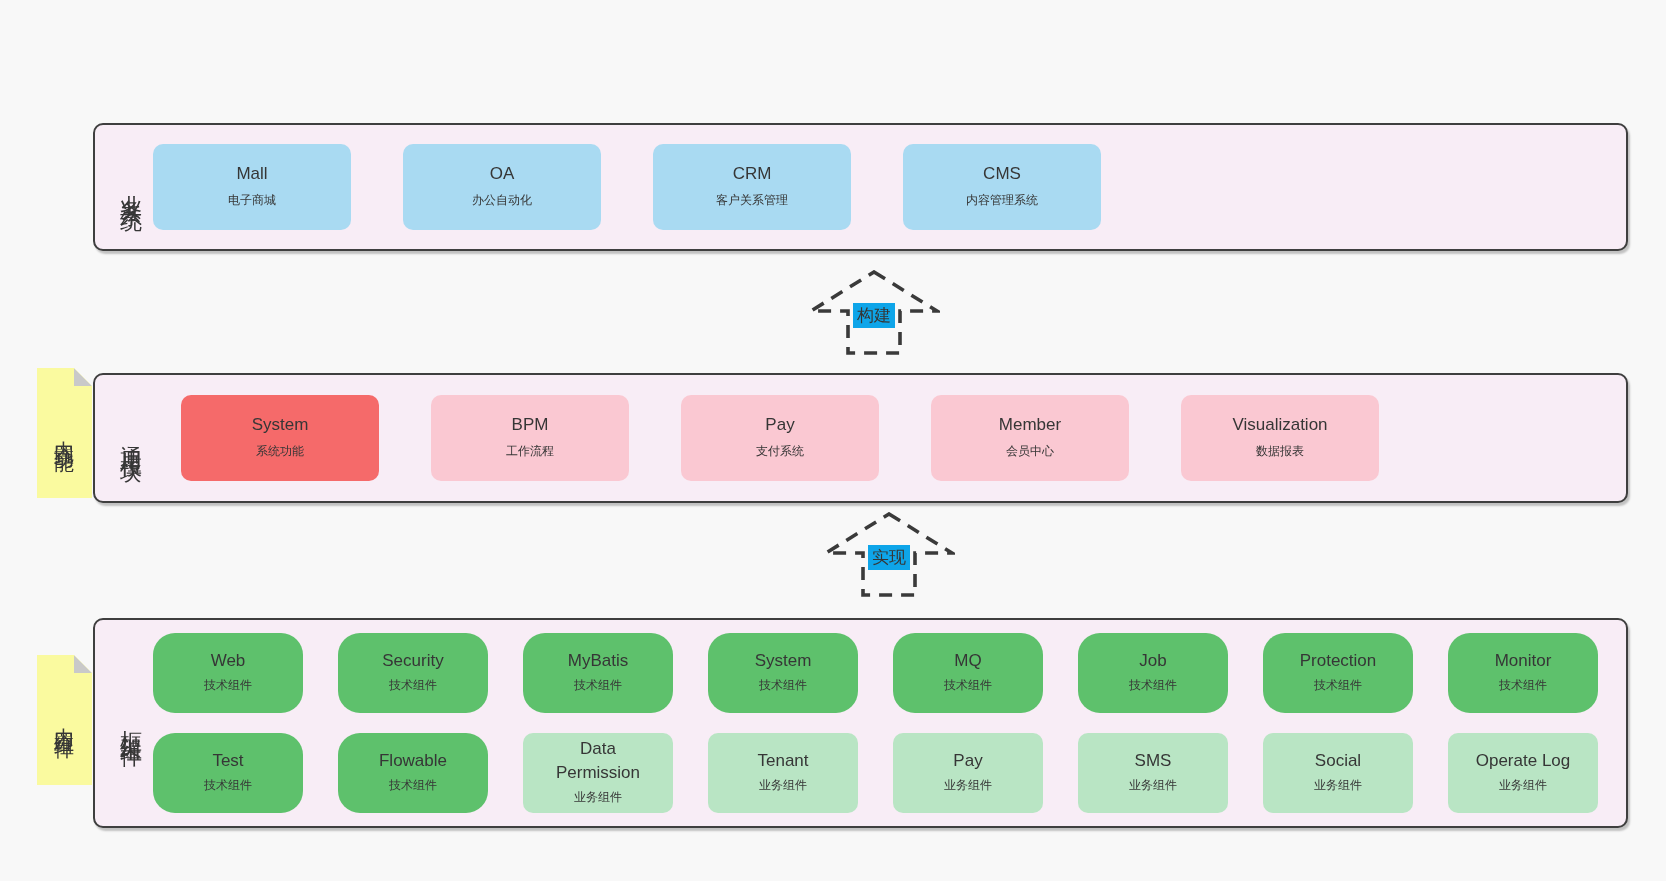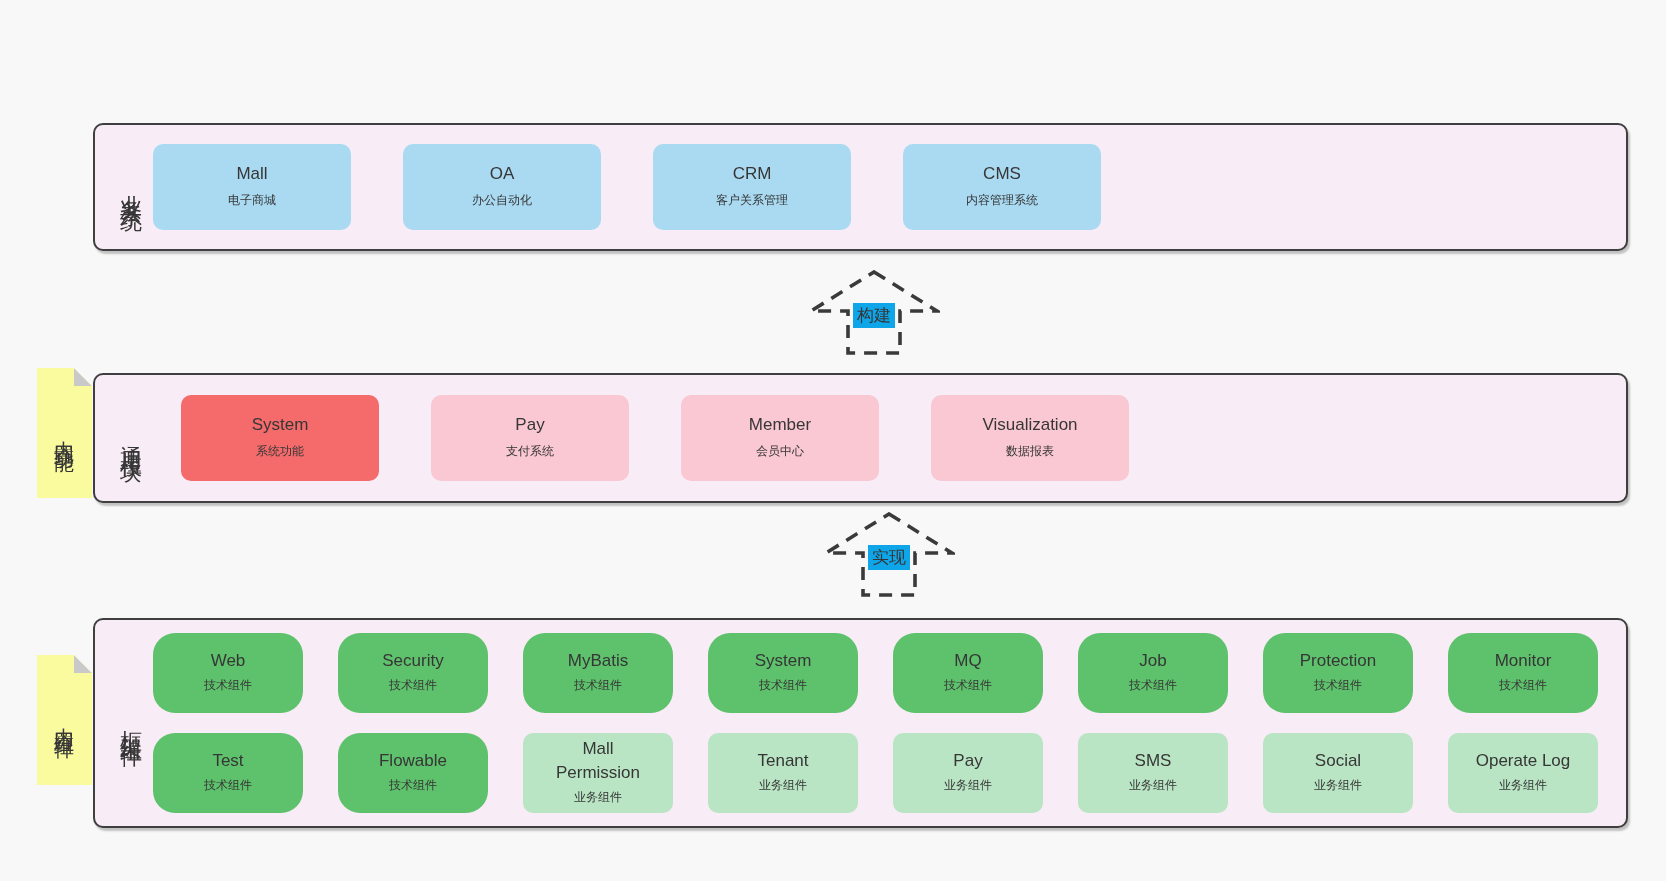--- a/index.html
+++ b/index.html
@@ -123,20 +123,24 @@
   </div>
 
   <div class="section" id="sec-common">
     <div class="vlabel">通用模块</div>
     <div class="boxes wide">
         <div class="box red">
           <div class="bname">System</div>
           <div class="bdesc">系统功能</div>
         </div>
         <div class="box pink">
+          <div class="bname">BPM</div>
+          <div class="bdesc">工作流程</div>
+        </div>
+        <div class="box pink">
           <div class="bname">Pay</div>
           <div class="bdesc">支付系统</div>
         </div>
         <div class="box pink">
           <div class="bname">Member</div>
           <div class="bdesc">会员中心</div>
         </div>
         <div class="box pink">
           <div class="bname">Visualization</div>
           <div class="bdesc">数据报表</div>
@@ -191,21 +195,21 @@
       <div class="boxes narrow">
           <div class="box green">
             <div class="bname">Test</div>
             <div class="bdesc">技术组件</div>
           </div>
           <div class="box green">
             <div class="bname">Flowable</div>
             <div class="bdesc">技术组件</div>
           </div>
           <div class="box lightgreen">
-            <div class="bname">Mall Permission</div>
+            <div class="bname">Data Permission</div>
             <div class="bdesc">业务组件</div>
           </div>
           <div class="box lightgreen">
             <div class="bname">Tenant</div>
             <div class="bdesc">业务组件</div>
           </div>
           <div class="box lightgreen">
             <div class="bname">Pay</div>
             <div class="bdesc">业务组件</div>
           </div>

